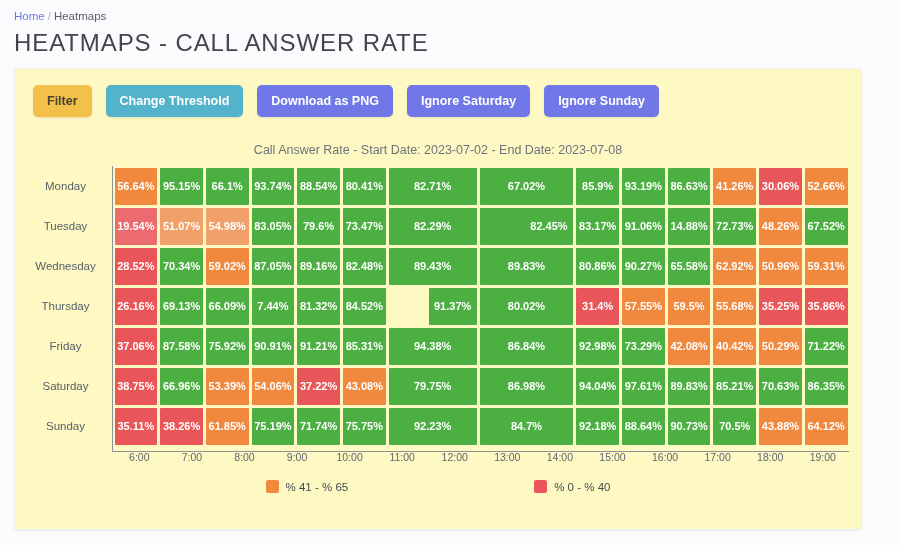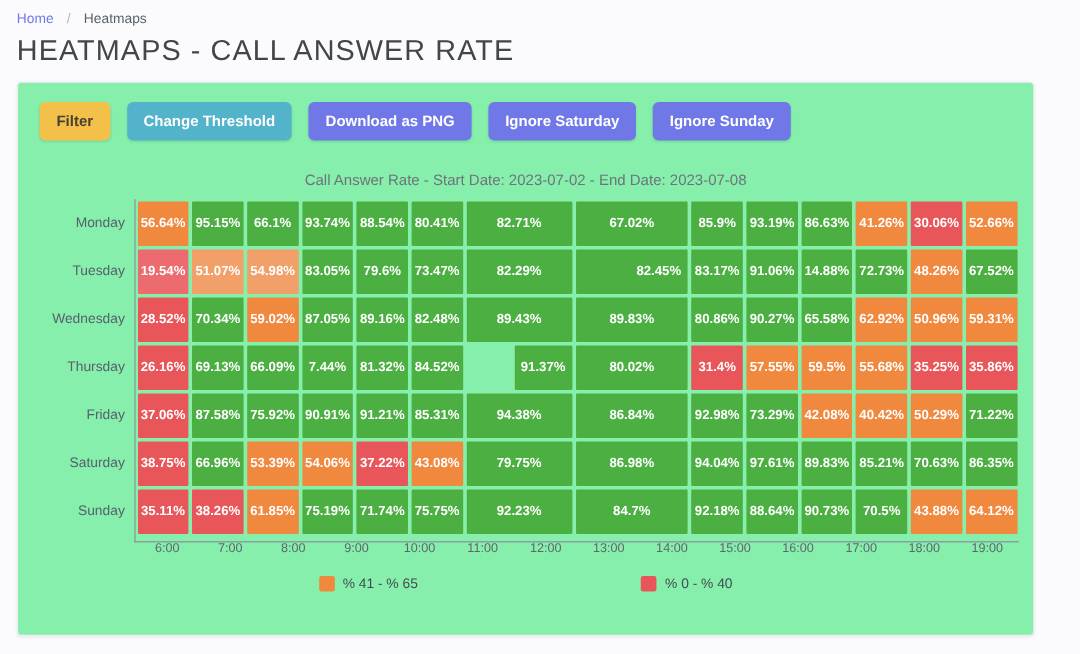--- a/index.html
+++ b/index.html
@@ -9,42 +9,42 @@
     font-family: "Liberation Sans", sans-serif;
     overflow: hidden;
   }
   .page { width: 900px; height: 545px; background: #fbfbfd; position: relative; }
 
   
   .breadcrumb {
     padding: 10px 14px 0 14px;
     font-size: 11.5px;
     color: #6c757d;
-    display: flex; align-items: center; gap: 11px;
+    display: flex; align-items: center; gap: 3px;
   }
   .breadcrumb .crumb-home { color: #6f78e6; text-decoration: none; }
   .breadcrumb .crumb-sep { color: #adb5bd; }
   .breadcrumb .crumb-cur { color: #58606a; }
 
   
   .page-title {
     padding: 7px 14px 0 14px;
     font-size: 24px;
     font-weight: 400;
     letter-spacing: 0.9px;
     color: #41464b;
     text-transform: uppercase;
   }
 
   
   .card {
     position: absolute;
     left: 14px; top: 68px;
     width: 848px; height: 462px;
-    background: #86efac;
+    background: #fef9c3;
     border: 1px solid #eceef1;
     border-radius: 4px;
     box-shadow: 0 1px 2px rgba(0,0,0,.05);
   }
 
   
   .toolbar {
     display: flex; align-items: center; gap: 14px;
     padding: 16px 0 0 18px;
   }
@@ -74,21 +74,21 @@
     margin-top: 26px;
   }
   .grid-wrap {
     margin-top: 9px;
     padding: 0 12px 0 12px;
     position: relative;
   }
   table.heat { border-collapse: separate; border-spacing: 0; width: 100%; }
   table.heat td.rowlabel {
     width: 86px;
-    text-align: right;
+    text-align: center;
     padding-right: 9px;
     font-size: 11.5px;
     color: #58606a;
     vertical-align: middle;
     white-space: nowrap;
   }
   table.heat td.cellpad { padding: 1.5px 1.5px; }
   .cell {
     height: 37px;
     display: flex;

